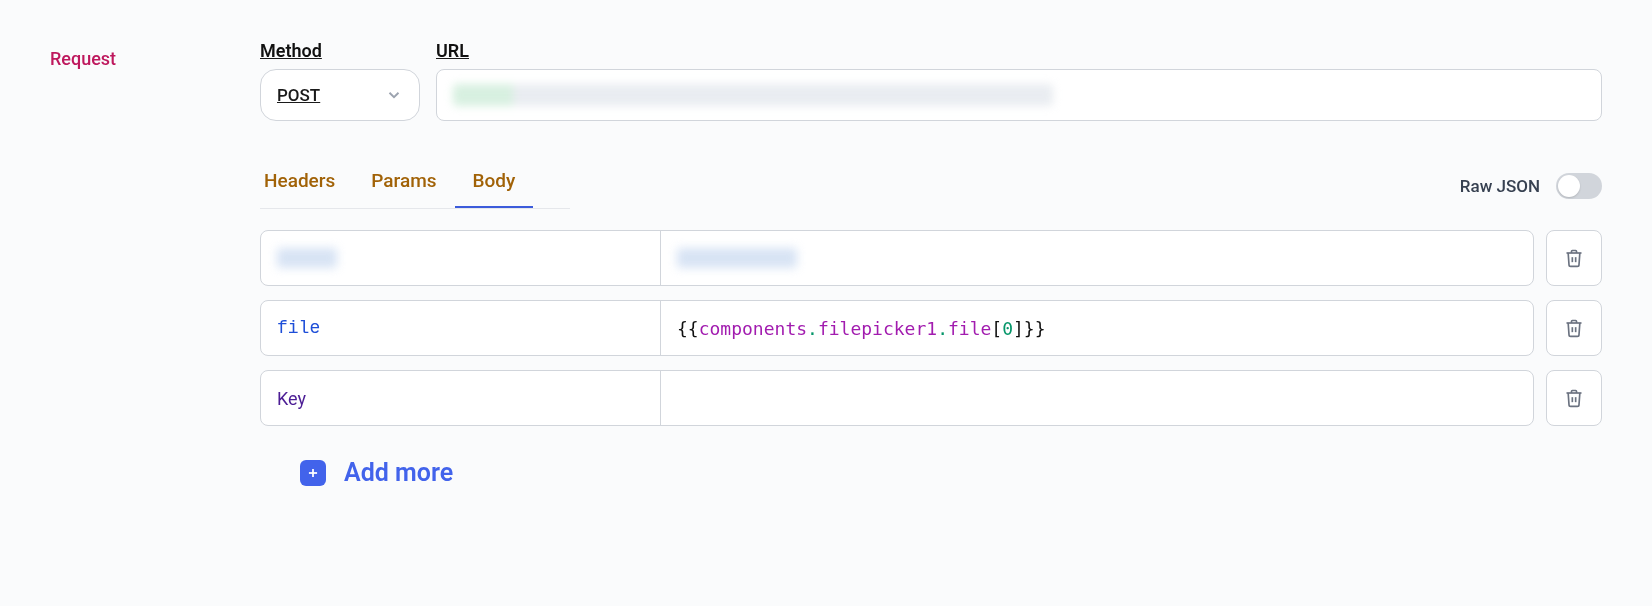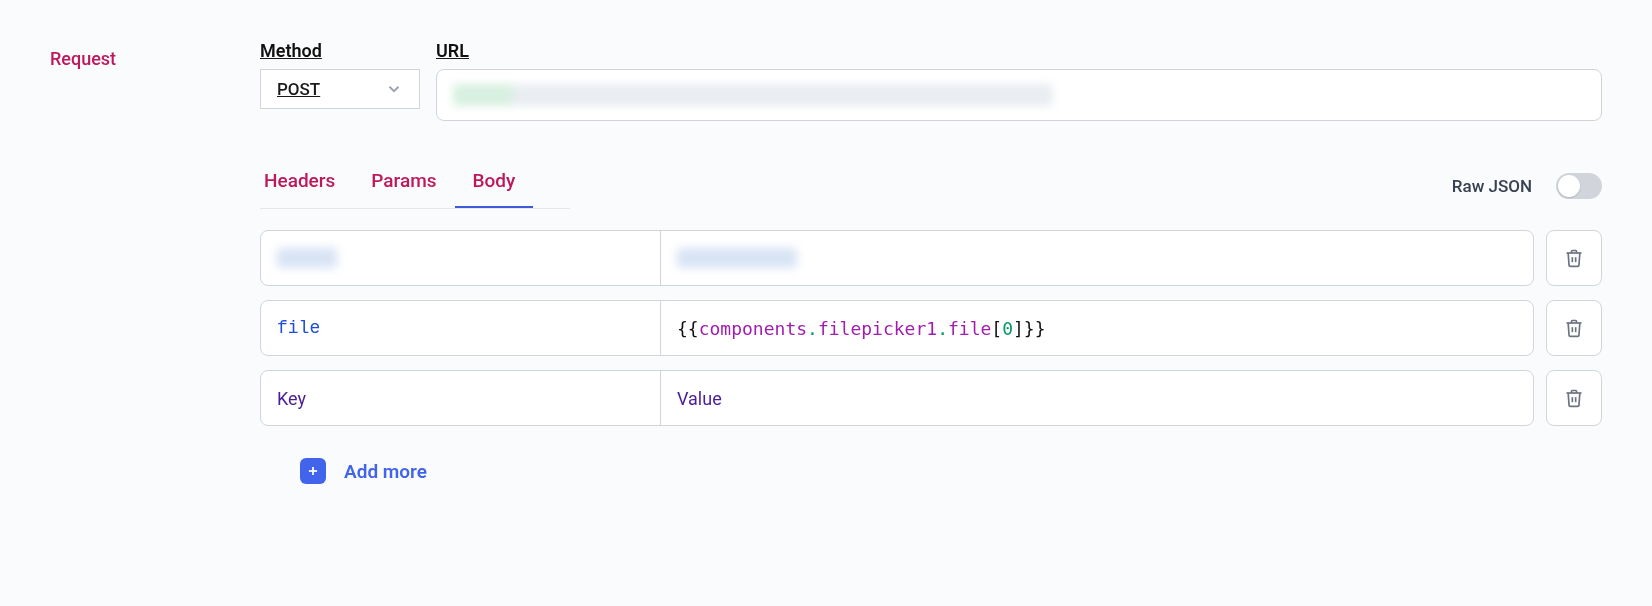--- a/index.html
+++ b/index.html
@@ -17,22 +17,22 @@
     font-weight: 500;
     width: 170px;
     padding-top: 8px;
   }
   .main { flex: 1; }
   .req-row { display: flex; gap: 16px; margin-bottom: 40px; }
   .field-group { display: flex; flex-direction: column; gap: 8px; text-decoration: underline; }
   .field-label { font-weight: 600; font-size: 18px; color: #111; }
   .method-select {
     display: flex; align-items: center; justify-content: space-between;
-    height: 40px; padding: 0 16px; border: 1px solid #d1d5db;
-    border-radius: 0; background: #fff; width: 160px; cursor: pointer;
+    height: 52px; padding: 0 16px; border: 1px solid #d1d5db;
+    border-radius: 16px; background: #fff; width: 160px; cursor: pointer;
     font-size: 17px; font-weight: 500;
   }
   .method-select svg { color: #9ca3af; }
   .url-wrap { flex: 1; }
   .url-input {
     height: 52px; width: 100%; border: 1px solid #d1d5db;
     border-radius: 8px; background: #fff; padding: 0 16px;
     display: flex; align-items: center;
   }
   .blurred {
@@ -41,32 +41,32 @@
     filter: blur(4px); opacity: .55;
     width: 600px;
   }
   .tabs-row {
     display: flex; align-items: center; justify-content: space-between;
     margin-bottom: 20px;
   }
   .tabs { display: flex; gap: 0; border-bottom: 1px solid transparent; }
   .tab {
     padding: 8px 18px 14px 18px; font-size: 19px; font-weight: 500;
-    color: #be185d; cursor: pointer; border-bottom: 3px solid transparent;
+    color: #a16207; cursor: pointer; border-bottom: 3px solid transparent;
   }
   .tab:first-child { padding-left: 4px; }
   .tab.active { border-bottom-color: #3b5bdb; text-align: center; }
   .tabs-underline {
     position: relative;
   }
   .tabs-underline::after {
     content: ""; position: absolute; left: 0; bottom: 0;
     height: 1px; background: #e5e7eb; width: 310px;
   }
-  .rawjson { display: flex; align-items: center; gap: 24px; }
+  .rawjson { display: flex; align-items: center; gap: 16px; }
   .rawjson-label { font-size: 17px; font-weight: 500; color: #374151; }
   .toggle {
     width: 46px; height: 26px; border-radius: 13px; background: #d1d5db;
     position: relative; cursor: pointer;
   }
   .toggle-knob {
     width: 22px; height: 22px; border-radius: 50%; background: #fff;
     position: absolute; top: 2px; left: 2px;
     box-shadow: 0 1px 2px rgba(0,0,0,.15);
   }
@@ -111,21 +111,21 @@
   }
   .add-row {
     display: flex; align-items: center; gap: 18px; margin-top: 32px;
     padding-left: 40px; cursor: pointer;
   }
   .add-icon {
     width: 26px; height: 26px; border-radius: 6px; background: #4263eb;
     display: flex; align-items: center; justify-content: center;
     color: #fff;
   }
-  .add-label { color: #4263eb; font-weight: 600; font-size: 19px; text-align: center; }
+  .add-label { color: #4263eb; font-weight: 600; font-size: 25px; text-align: center; }
 </style>
 </head>
 <body>
 
 <div class="container">
   <div class="section-label">Request</div>
 
   <div class="main">
     <div class="req-row">
       <div class="field-group">
@@ -192,21 +192,20 @@
               <path d="M19 6l-1 14a2 2 0 0 1-2 2H8a2 2 0 0 1-2-2L5 6"></path>
               <path d="M10 11v6"></path>
               <path d="M14 11v6"></path>
               <path d="M9 6V4a1 1 0 0 1 1-1h4a1 1 0 0 1 1 1v2"></path>
             </svg>
           </div>
         </div>
         <div class="kv-row">
           <div class="kv-pair">
             <div class="kv-key empty">Key</div>
-            <div class="kv-val empty">Value</div>
           </div>
           <div class="del-btn">
             <svg width="20" height="20" viewBox="0 0 24 24" fill="none" stroke="currentColor" stroke-width="2">
               <polyline points="3 6 5 6 21 6"></polyline>
               <path d="M19 6l-1 14a2 2 0 0 1-2 2H8a2 2 0 0 1-2-2L5 6"></path>
               <path d="M10 11v6"></path>
               <path d="M14 11v6"></path>
               <path d="M9 6V4a1 1 0 0 1 1-1h4a1 1 0 0 1 1 1v2"></path>
             </svg>
           </div>

